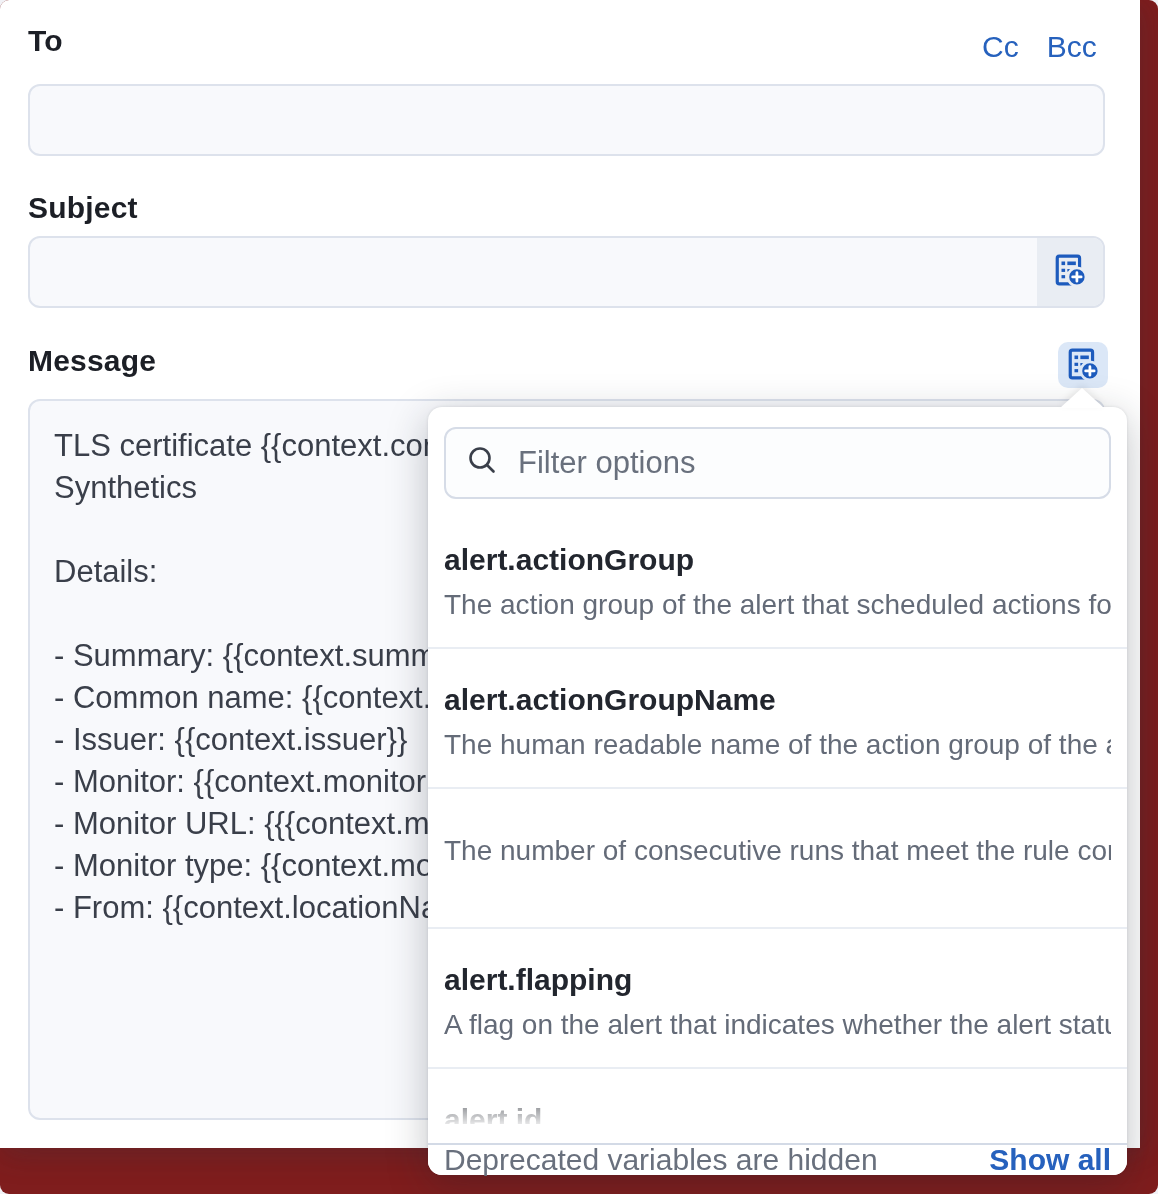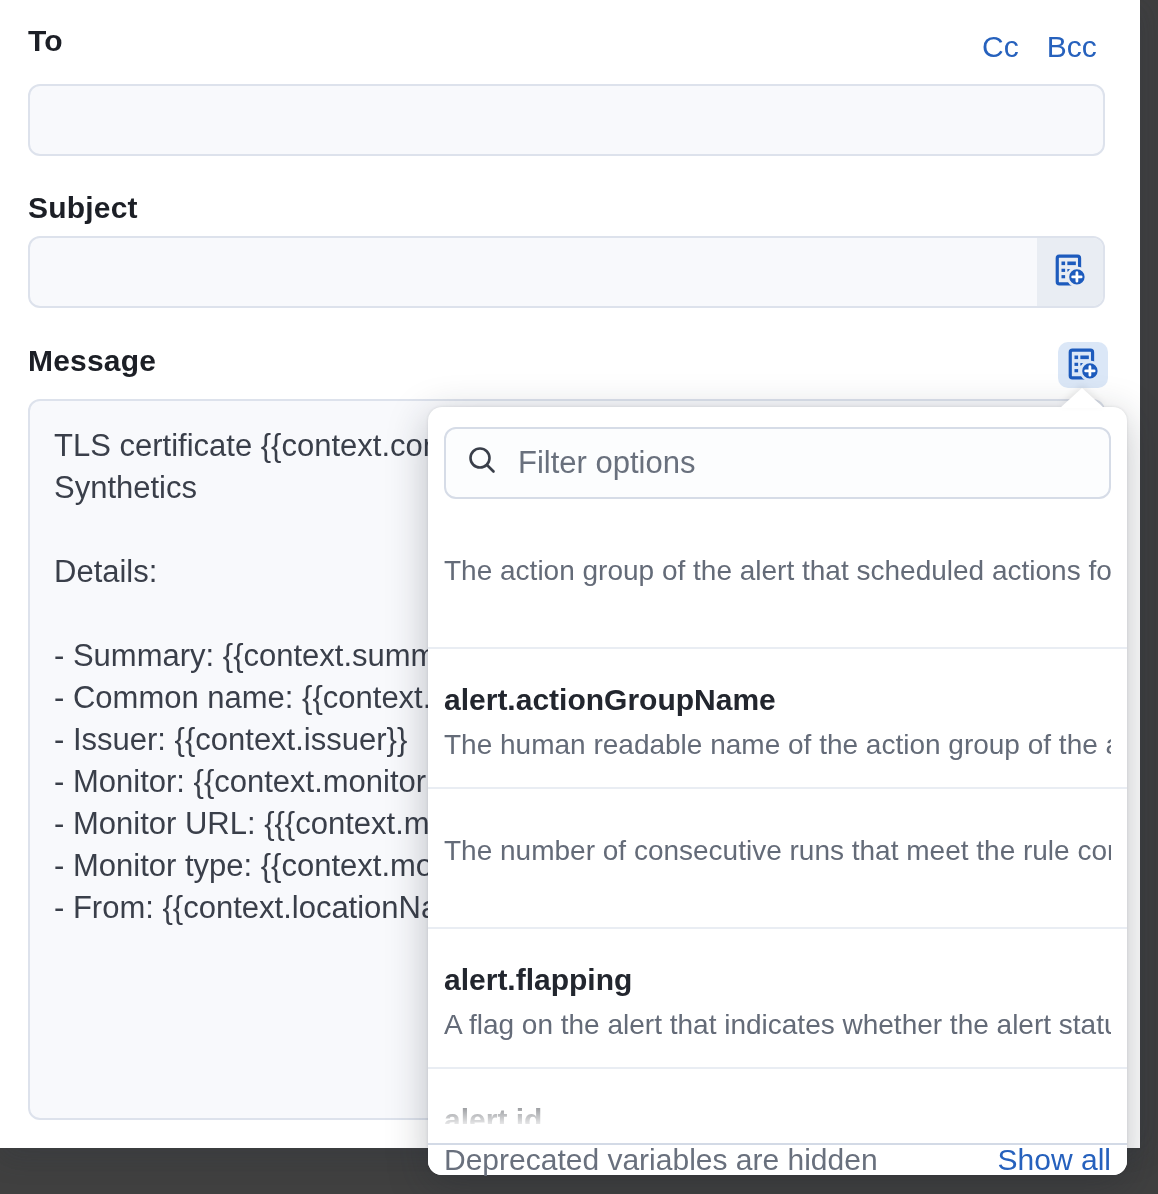--- a/index.html
+++ b/index.html
@@ -2,21 +2,21 @@
 <html><head>
 <meta charset="utf-8">
 <style>
   html,body{margin:0;padding:0;}
   body{
     width:1158px;height:1194px;
     font-family:"Liberation Sans", sans-serif;
     background:#f1f2f6;
     -webkit-font-smoothing:antialiased;
   }
-  .stage{position:relative;width:1158px;height:1194px;overflow:hidden;background:#404040;}
+  .stage{position:relative;width:1158px;height:1194px;overflow:hidden;background:#7f1d1d;border-radius:9px;}
 
   
   .flyout{
     position:absolute;left:0;top:0;width:1140px;height:1148px;
     background:#ffffff;
     box-shadow:0 10px 26px rgba(46,53,66,0.20), 10px 0 26px rgba(46,53,66,0.10);
   }
   .field-label{
     position:absolute;left:28px;
     font-size:30px;font-weight:700;color:#1c1f26;letter-spacing:0.2px;
@@ -84,21 +84,21 @@
     position:absolute;left:2px;right:2px;bottom:48px;height:46px;
     background:linear-gradient(rgba(255,255,255,0), rgba(255,255,255,0.95));
     pointer-events:none;
   }
   .pop-footer{
     position:absolute;left:0;right:0;bottom:0;height:32px;box-sizing:border-box;
     background:#fff;border-top:2px solid #d3dae6;border-radius:0 0 14px 14px;
     display:flex;align-items:center;justify-content:space-between;padding:0 16px;
   }
   .pop-footer .note{font-size:30px;color:#69707d;}
-  .pop-footer .showall{font-size:30px;font-weight:400;color:#2661bd;cursor:pointer;}
+  .pop-footer .showall{font-size:30px;font-weight:700;color:#2661bd;cursor:pointer;}
 </style>
 </head>
 <body>
 
 <div class="stage">
 
   <div class="flyout">
 
     <div class="field-label label-to">To</div>
     <div class="ccbcc">
@@ -166,20 +166,21 @@
         <svg width="34" height="34" viewBox="0 0 34 34">
           <circle cx="14" cy="14" r="9.5" fill="none" stroke="#3a3f4a" stroke-width="2.6"></circle>
           <path d="M21 21 L27.5 27.5" stroke="#3a3f4a" stroke-width="2.6" stroke-linecap="round"></path>
         </svg>
       </span>
       <span class="ph">Filter options</span>
     </div>
 
     <div class="var-list">
       <div class="var-item">
+        <div class="var-title">alert.actionGroup</div>
         <div class="var-desc">The action group of the alert that scheduled actions for the rule.</div>
       </div>
       <div class="var-item">
         <div class="var-title">alert.actionGroupName</div>
         <div class="var-desc">The human readable name of the action group of the alert that scheduled actions for the rule.</div>
       </div>
       <div class="var-item">
         <div class="var-desc">The number of consecutive runs that meet the rule conditions.</div>
       </div>
       <div class="var-item">

